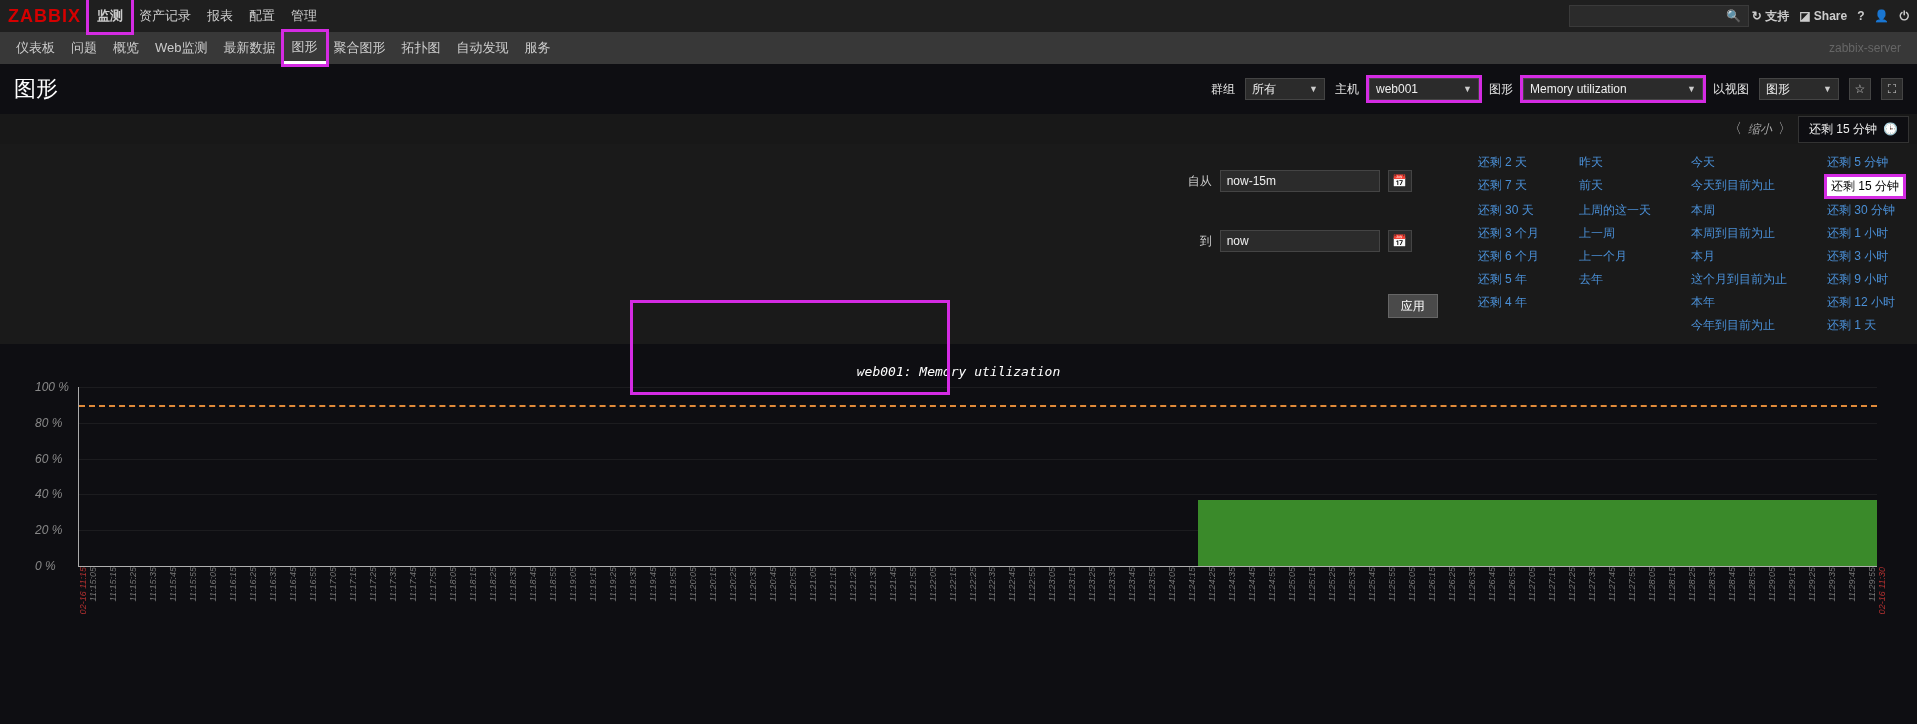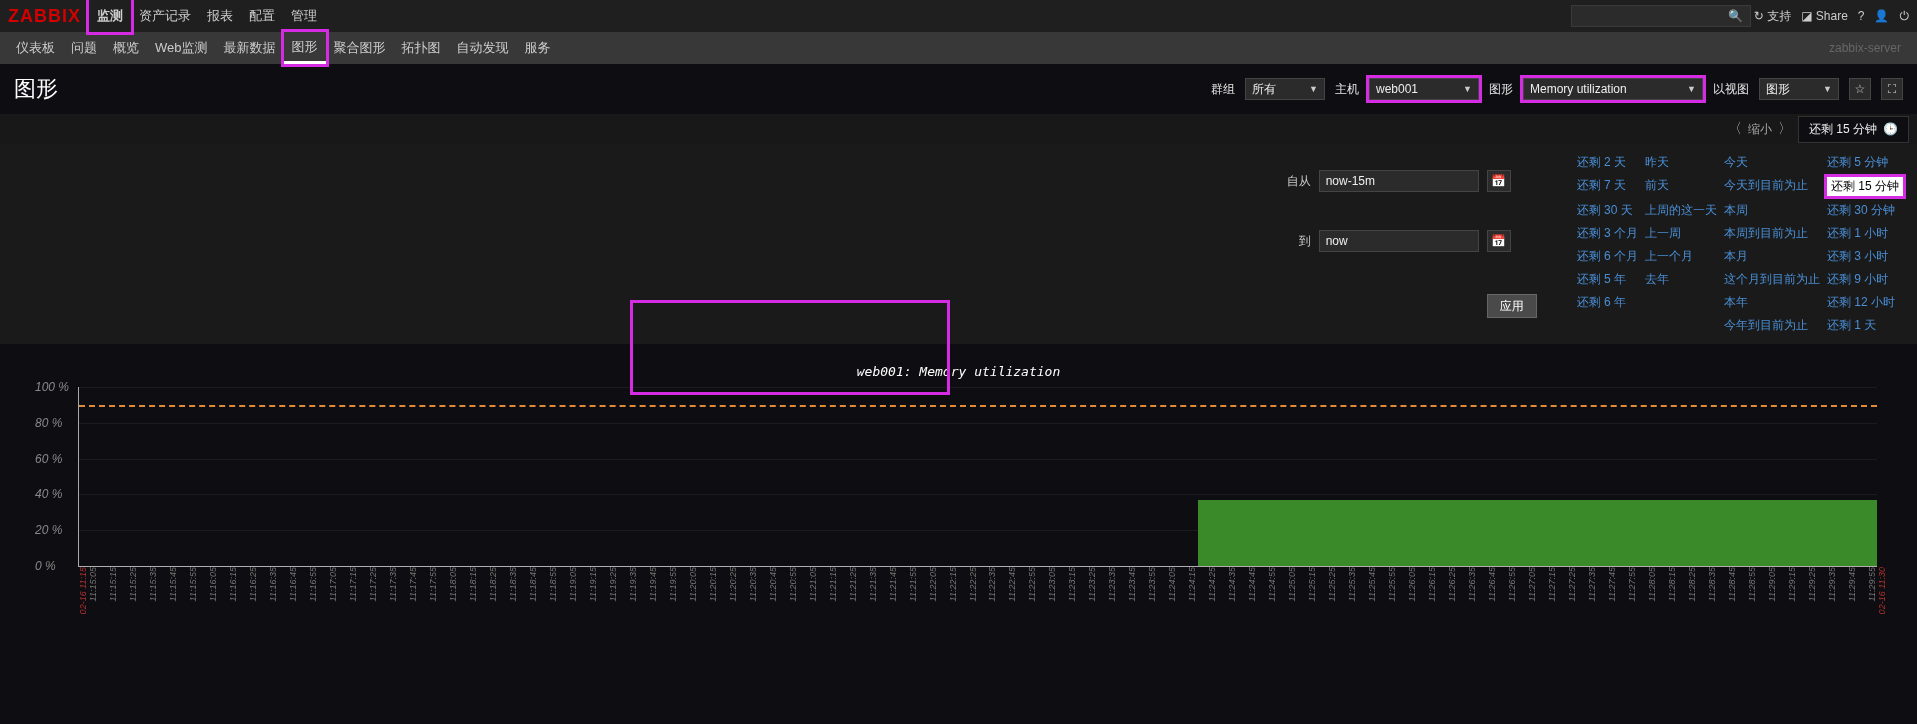--- a/index.html
+++ b/index.html
@@ -5,51 +5,51 @@
 *{box-sizing:border-box;margin:0;padding:0;}
 body{background:#0e0e12;color:#f2f2f2;font-family:Arial,sans-serif;font-size:12px;width:1917px;}
 
 .topnav{display:flex;align-items:center;background:#1f1f1f;height:32px;padding:0 8px;}
 .logo{color:#d40000;font-weight:bold;font-size:18px;letter-spacing:1px;margin-right:8px;}
 .topnav .nav-item{color:#ccc;padding:0 8px;height:32px;display:flex;align-items:center;cursor:pointer;font-size:13px;}
 .topnav .nav-item.active{outline:3px solid #d42be3;font-weight:bold;}
 .topnav .spacer{flex:1;}
 .search{background:#2b2b2b;width:180px;height:22px;border:1px solid #3a3a3a;}
 .search-icon{color:#aaa;margin-left:-22px;margin-right:10px;}
-.top-right{display:flex;align-items:center;gap:10px;color:#ccc;}
+.top-right{display:flex;align-items:center;gap:10px;color:#ccc;font-weight:bold;}
 .top-right span{cursor:pointer;font-size:12px;}
 
 .subnav{display:flex;align-items:center;background:#383838;height:32px;padding:0 8px;}
 .subnav .nav-item{color:#ccc;padding:0 8px;height:32px;display:flex;align-items:center;cursor:pointer;font-size:13px;}
 .subnav .nav-item.active{outline:3px solid #d42be3;border-bottom:3px solid #fff;position:relative;}
 .subnav .server{color:#666;font-size:12px;margin-right:8px;}
 .subnav .spacer{flex:1;}
 
 .titlerow{display:flex;align-items:center;padding:10px 14px;gap:10px;background:#0e0e12;}
 .titlerow h1{font-size:22px;font-weight:normal;color:#fff;margin-right:auto;}
 .filterlabel{color:#e5e5e5;font-size:12px;}
 .select{background:#2b2b2b;color:#eee;border:1px solid #444;height:22px;padding:0 22px 0 6px;font-size:12px;position:relative;display:inline-flex;align-items:center;min-width:80px;}
 .select::after{content:"▼";position:absolute;right:6px;font-size:9px;color:#ccc;}
 .select.hl{outline:3px solid #d42be3;}
 .select.hl-big{outline:3px solid #d42be3;min-width:180px;}
 .iconbtn{background:#2b2b2b;border:1px solid #444;width:22px;height:22px;display:inline-flex;align-items:center;justify-content:center;color:#ccc;cursor:pointer;}
 .star{color:#ccc;}
 
 .timetabs{display:flex;align-items:center;justify-content:flex-end;padding:4px 8px;gap:6px;background:#181818;height:30px;}
-.timetabs .zoom{color:#aaa;display:flex;align-items:center;gap:6px;}
+.timetabs .zoom{color:#aaa;display:flex;align-items:center;gap:6px;font-style:italic;}
 .timetabs .range-label{background:#0e0e12;color:#eee;padding:4px 10px;border:1px solid #333;display:flex;align-items:center;gap:6px;}
 .arrow{color:#aaa;cursor:pointer;font-size:14px;}
 
 .timepanel{display:flex;padding:10px 14px;gap:40px;background:#1a1a1a;justify-content:flex-end;}
 .timepanel .inputs{display:grid;grid-template-columns:auto auto auto;gap:6px 8px;align-items:center;}
 .timepanel .inputs label{text-align:right;color:#ccc;}
 .timepanel input{background:#2b2b2b;color:#eee;border:1px solid #444;height:22px;width:160px;padding:0 6px;font-size:12px;}
 .timepanel .calbtn{background:#2b2b2b;border:1px solid #444;width:24px;height:22px;display:inline-flex;align-items:center;justify-content:center;cursor:pointer;color:#ccc;font-size:12px;}
 .apply{grid-column:3;background:#4a4a4a;color:#fff;border:1px solid #666;height:24px;width:50px;cursor:pointer;font-size:12px;margin-top:4px;justify-self:start;}
-.presets{display:grid;grid-template-columns:repeat(4,auto);gap:6px 7px;}
+.presets{display:grid;grid-template-columns:repeat(4,auto);gap:6px 40px;}
 .presets a{color:#4a8fd6;text-decoration:none;cursor:pointer;font-size:12px;white-space:nowrap;}
 .presets a.active{background:#fff;color:#000;padding:1px 4px;outline:3px solid #d42be3;}
 
 .chartwrap{padding:20px;position:relative;background:#0e0e12;font-style:italic;}
 .chart-title-hl{position:absolute;left:630px;top:300px;width:320px;height:95px;border:3px solid #d42be3;}
 .chart-title{text-align:center;color:#fff;font-size:13px;margin-bottom:8px;font-family:monospace;}
 .plot{position:relative;height:180px;margin-left:58px;margin-right:20px;border-left:1px solid #aaa;border-bottom:1px solid #aaa;}
 .plot .grid{position:absolute;left:0;right:0;border-top:1px solid rgba(255,255,255,0.06);}
 .plot .ylabel{position:absolute;left:-44px;transform:translateY(-50%);font-size:12px;color:#888;}
 .plot .threshold{position:absolute;left:0;right:0;border-top:2px dashed #e08a3a;}
@@ -150,21 +150,21 @@
       <a>本周到目前为止</a>
       <a>还剩 1 小时</a>
       <a>还剩 6 个月</a>
       <a>上一个月</a>
       <a>本月</a>
       <a>还剩 3 小时</a>
       <a>还剩 5 年</a>
       <a>去年</a>
       <a>这个月到目前为止</a>
       <a>还剩 9 小时</a>
-      <a>还剩 6 年</a>
+      <a>还剩 4 年</a>
       <a style="visibility: hidden;"></a>
       <a>本年</a>
       <a>还剩 12 小时</a>
       <a style="visibility: hidden;"></a>
       <a style="visibility: hidden;"></a>
       <a>今年到目前为止</a>
       <a>还剩 1 天</a>
     </div>
 </div>
 

